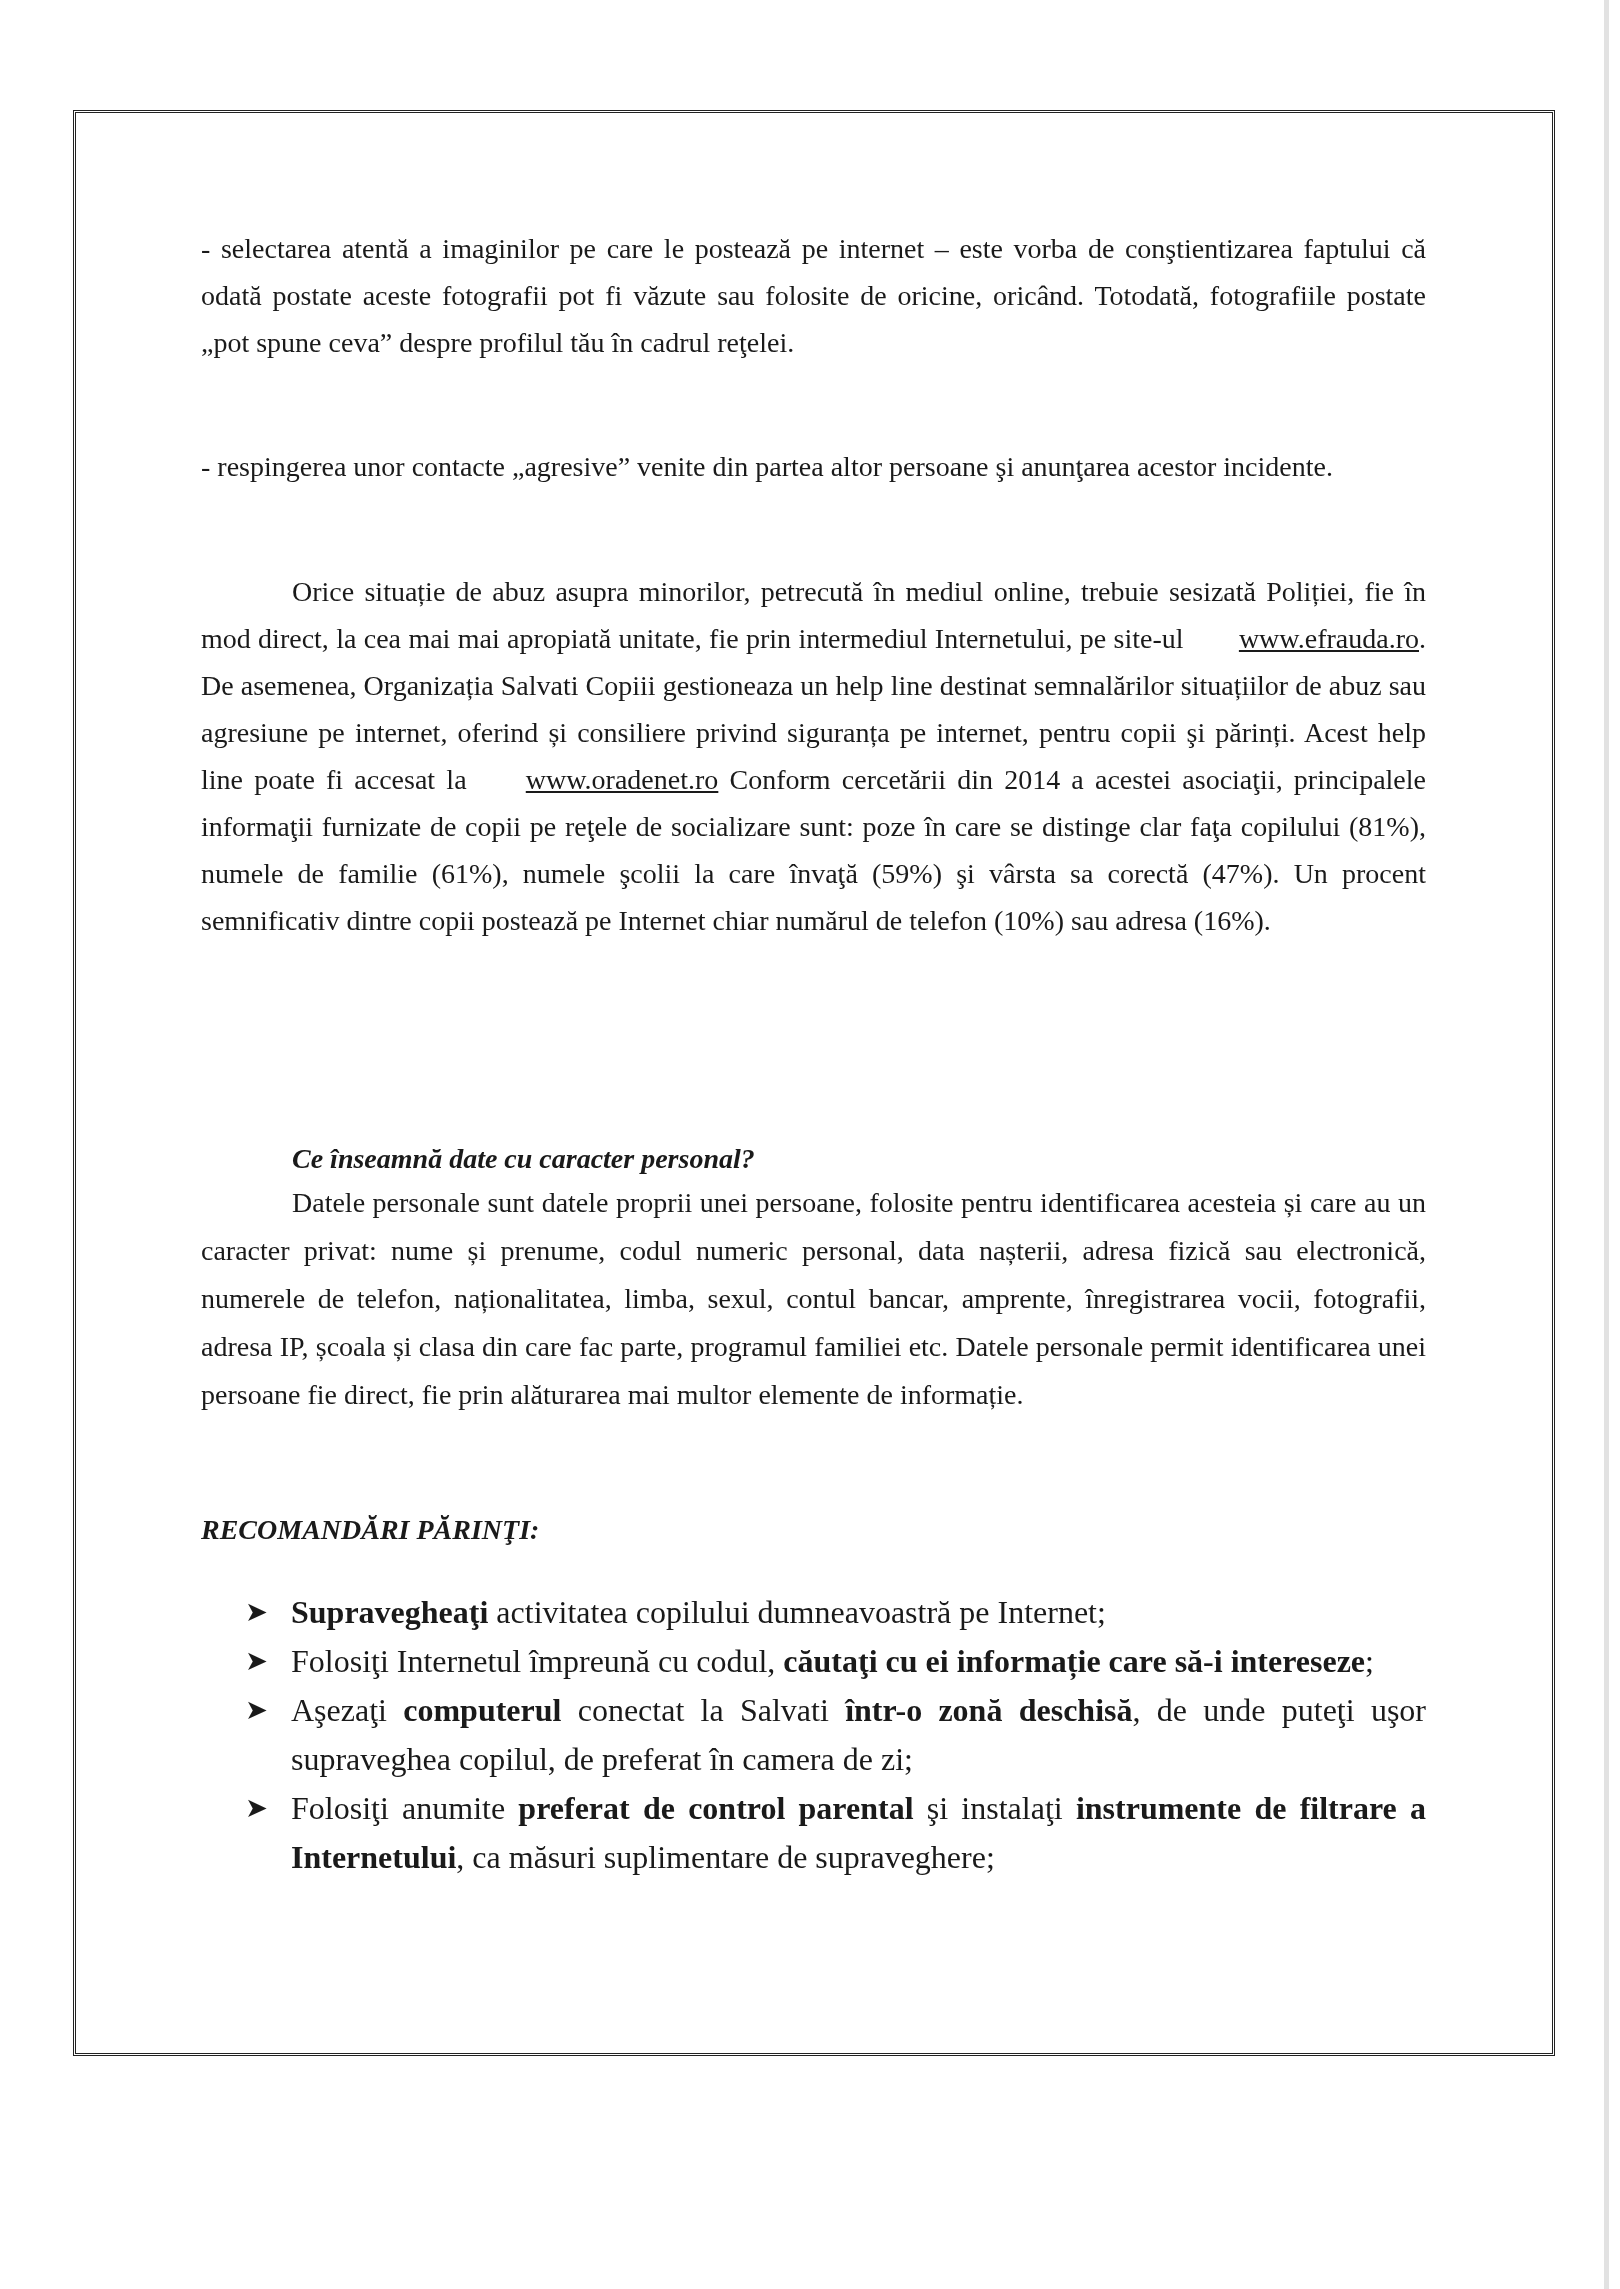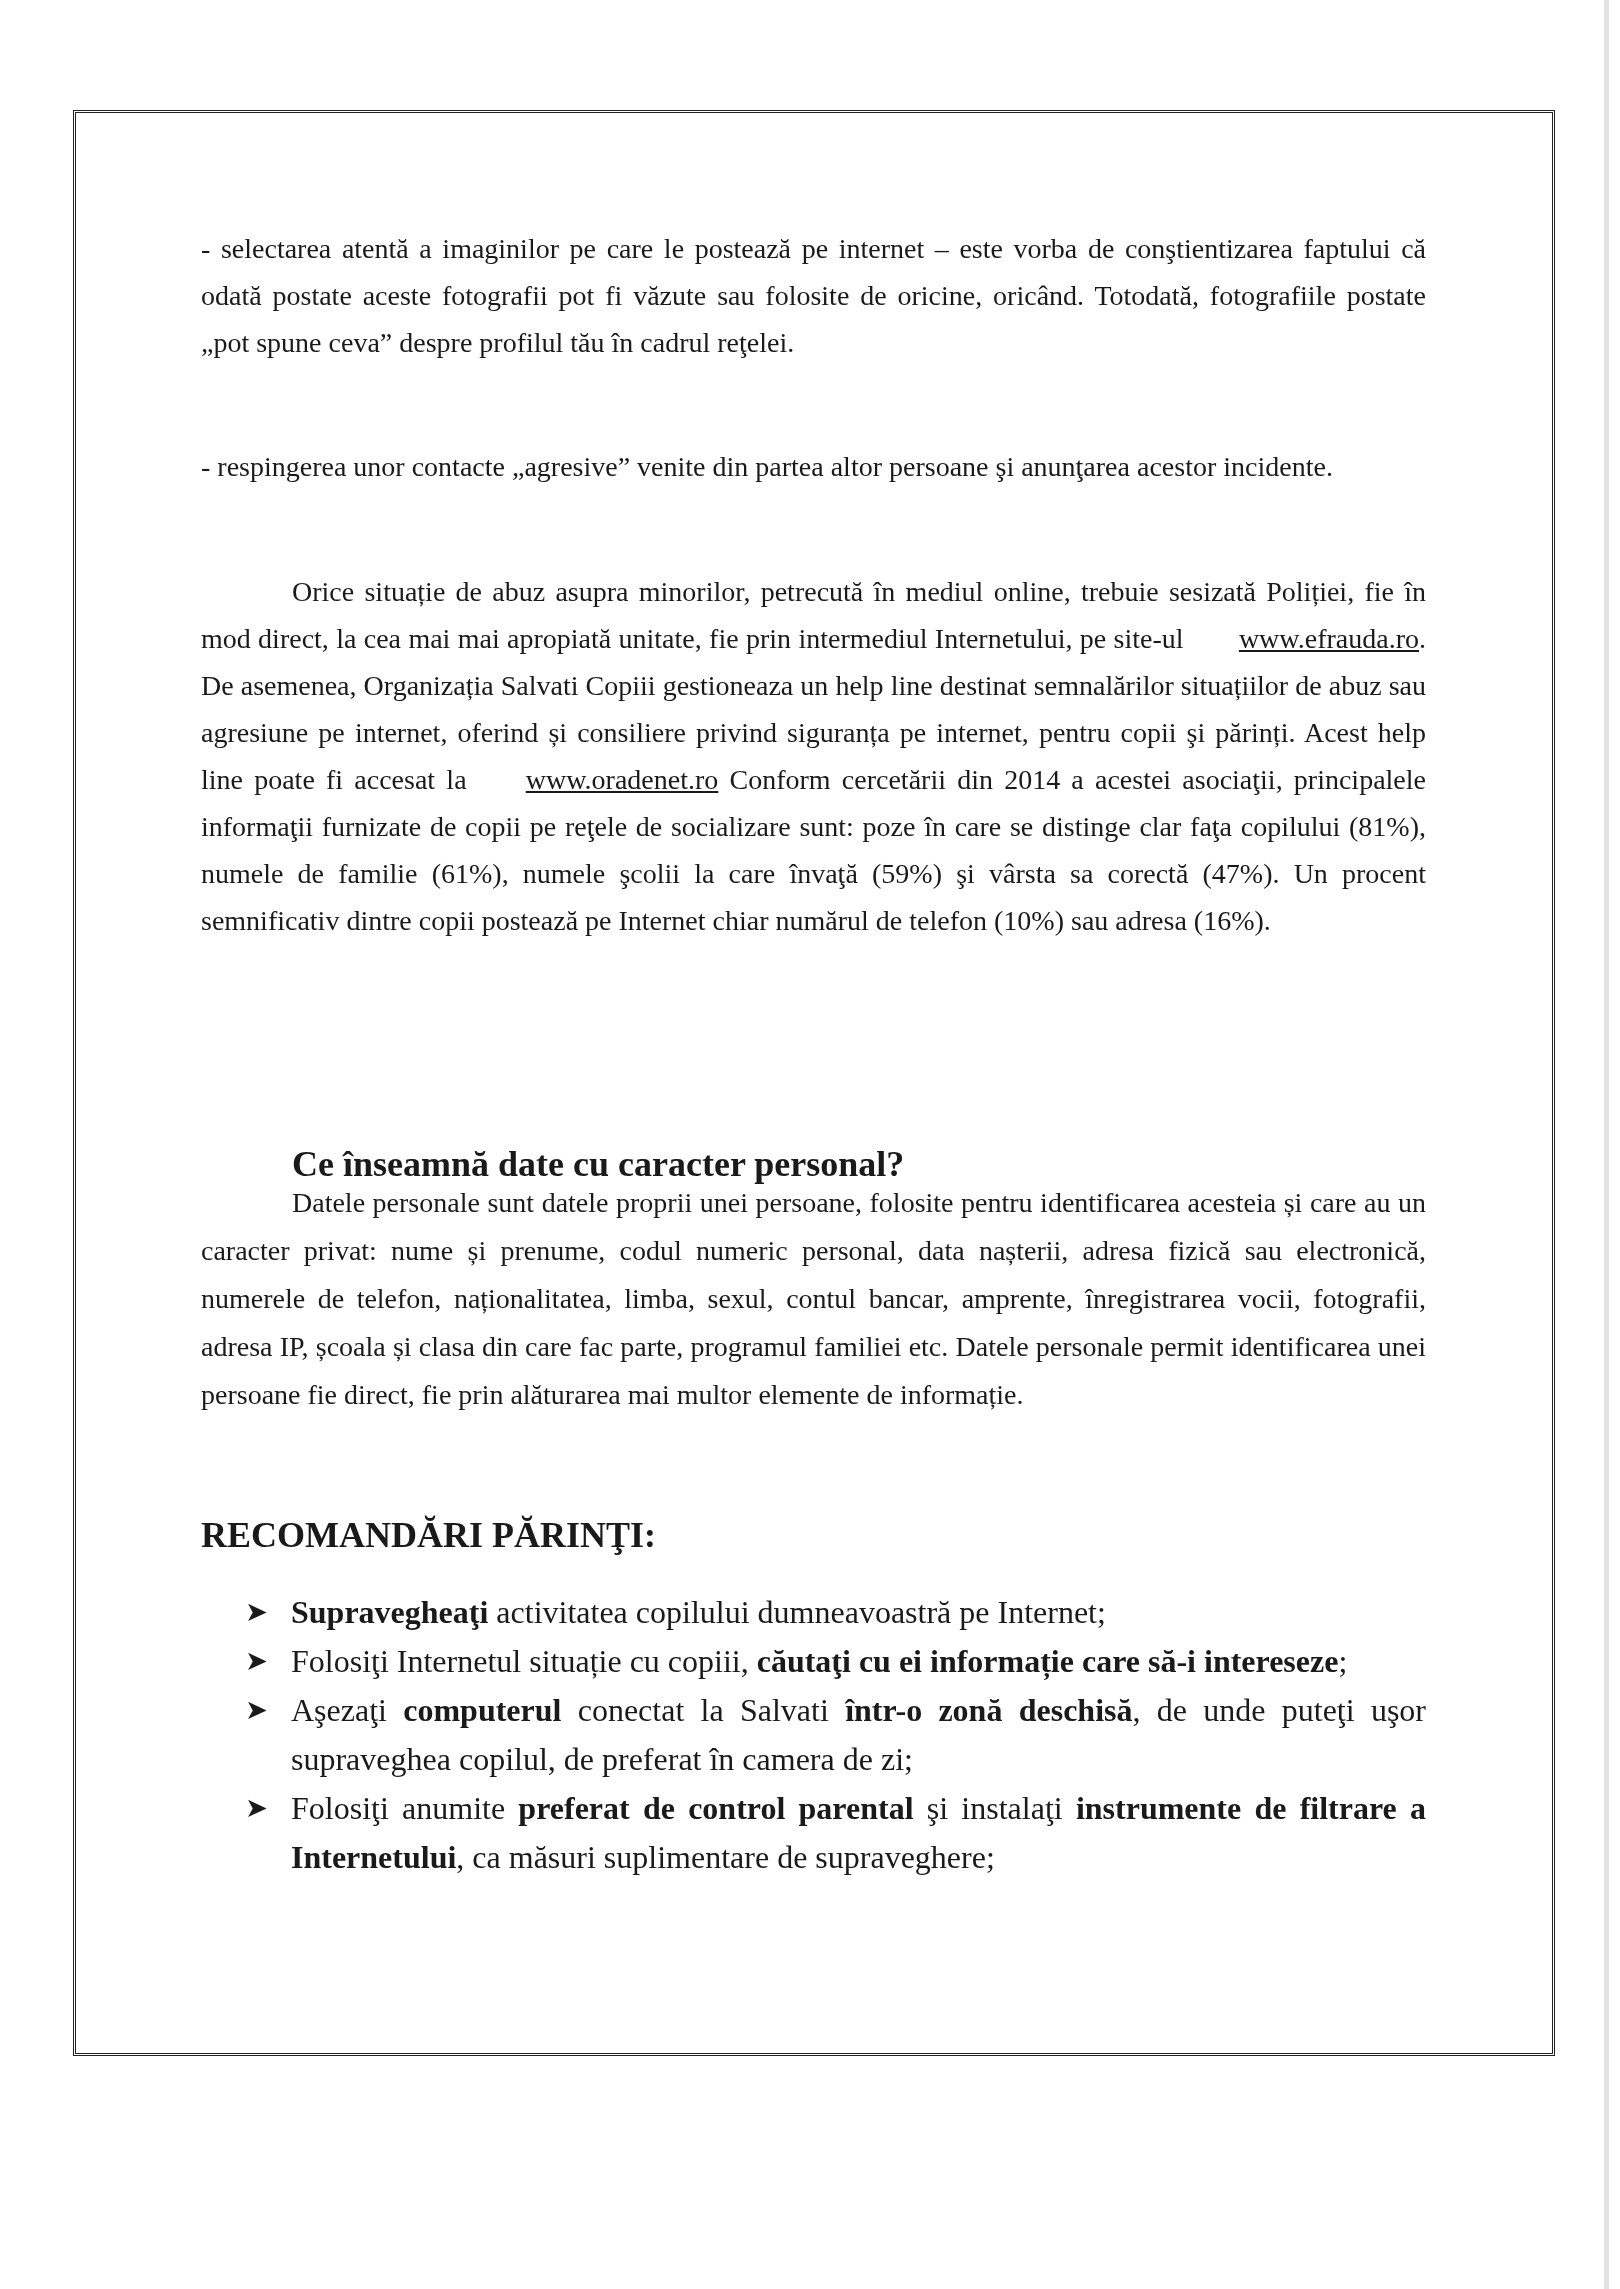--- a/index.html
+++ b/index.html
@@ -9,21 +9,21 @@
   }
   .edge-line { position: absolute; left: 1604px; top: 0; width: 4.9px; height: 2290px; background: #e2e2e2; }
   .frame {
     position: absolute; left: 73px; top: 110px; width: 1476px; height: 1940px;
     border: 3.9px double #222;
   }
   .content { position: absolute; left: 201px; top: 0; width: 1225px; }
   .p { position: absolute; left: 0; width: 1225px; font-size: 28px; line-height: 47px; text-align: justify; text-align-last: left; margin: 0; }
   .p.indent { text-indent: 91px; }
   .dense { line-height: 48px; }
-  .heading { position: absolute; font-weight: bold; font-size: 36px; margin: 0; }
+  .heading { position: absolute; font-weight: bold; font-size: 28px; margin: 0; font-style: italic; }
   .link { text-decoration: underline; margin-left: 48px; }
   .list { position: absolute; left: 44px; top: 1588px; width: 1181px; margin: 0; padding: 0; list-style: none; }
   .list li { position: relative; padding-left: 46px; font-size: 32px; line-height: 49px; text-align: justify; text-align-last: left; }
   .bullet { position: absolute; left: 0; top: 0; font-size: 27.4px; }
   b { font-weight: bold; }
 </style>
 </head>
 <body>
 
 <div class="edge-line"></div>
@@ -41,21 +41,21 @@
 
   <p class="p indent dense" style="top:1179px;">Datele personale sunt datele proprii unei persoane, folosite pentru identificarea acesteia și care au un caracter privat: nume și prenume, codul numeric personal, data nașterii, adresa fizică sau electronică, numerele de telefon, naționalitatea, limba, sexul, contul bancar, amprente, înregistrarea vocii, fotografii, adresa IP, școala și clasa din care fac parte, programul familiei etc. Datele personale permit identificarea unei persoane fie direct, fie prin alăturarea mai multor elemente de informație.</p>
 
   <h2 class="heading" style="top:1514px; left:0;">RECOMANDĂRI PĂRINŢI:</h2>
 
   <ul class="list">
     <li>
       <span class="bullet">➤</span><b>Supravegheaţi</b><span> activitatea copilului dumneavoastră pe Internet;</span>
     </li>
     <li>
-      <span class="bullet">➤</span><span>Folosiţi Internetul situație cu copiii, </span><b>căutaţi cu ei informație care să-i intereseze</b><span>;</span>
+      <span class="bullet">➤</span><span>Folosiţi Internetul împreună cu codul, </span><b>căutaţi cu ei informație care să-i intereseze</b><span>;</span>
     </li>
     <li>
       <span class="bullet">➤</span><span>Aşezaţi  </span><b>computerul</b><span> conectat la Salvati </span><b>într-o  zonă  deschisă</b><span>, de unde puteţi uşor supraveghea copilul, de preferat în camera de zi;</span>
     </li>
     <li>
       <span class="bullet">➤</span><span>Folosiţi anumite </span><b>preferat de control parental</b><span> şi instalaţi </span><b>instrumente de filtrare a Internetului</b><span>, ca măsuri suplimentare de supraveghere;</span>
     </li>
   </ul>
 
 </div>

